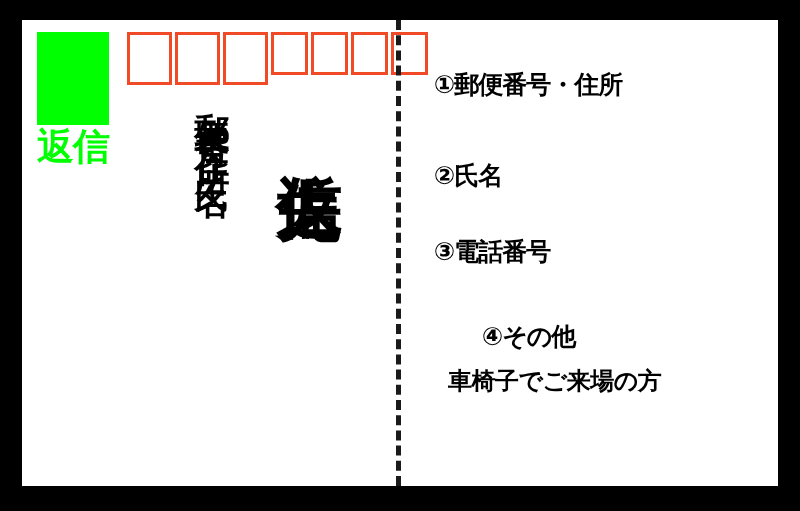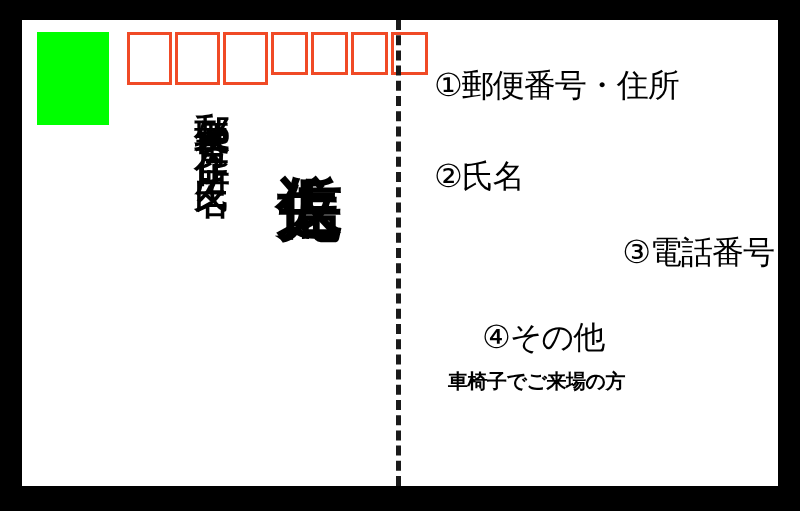--- a/index.html
+++ b/index.html
@@ -120,53 +120,54 @@
   }
 
   
   .items-list {
     position: absolute;
     left: 412px;
     top: 45px;
     width: 340px;
   }
   .item-line {
-    font-size: 32px;
+    font-size: 25px;
     line-height: 40px;
-    font-weight: normal;
+    font-weight: bold;
     color: #000000;
     white-space: nowrap;
     letter-spacing: -1px;
   }
   .item-gap-1 { margin-top: 51px; }
-  .item-gap-2 { margin-top: 36px; text-align: right; }
+  .item-gap-2 { margin-top: 36px; }
   .item-gap-3 { margin-top: 45px; margin-left: 48px; }
 
   .sub-lines {
     margin-top: 6px;
     padding-left: 14px;
   }
   .sub-line {
-    font-size: 20px;
+    font-size: 24px;
     line-height: 36px;
     font-weight: bold;
     color: #000000;
     white-space: nowrap;
     letter-spacing: -0.5px;
   }
 </style>
 </head>
 <body>
 
 <div id="postcard-root">
 
   <div id="card-face">
 
     <div class="stamp-area">
       <div class="stamp-box"></div>
+      <div class="stamp-label">返信</div>
     </div>
 
     <div class="zip-row">
       <div class="zip-cell big"></div>
       <div class="zip-cell big"></div>
       <div class="zip-cell big"></div>
       <div class="zip-cell small"></div>
       <div class="zip-cell small"></div>
       <div class="zip-cell small"></div>
       <div class="zip-cell small"></div>

